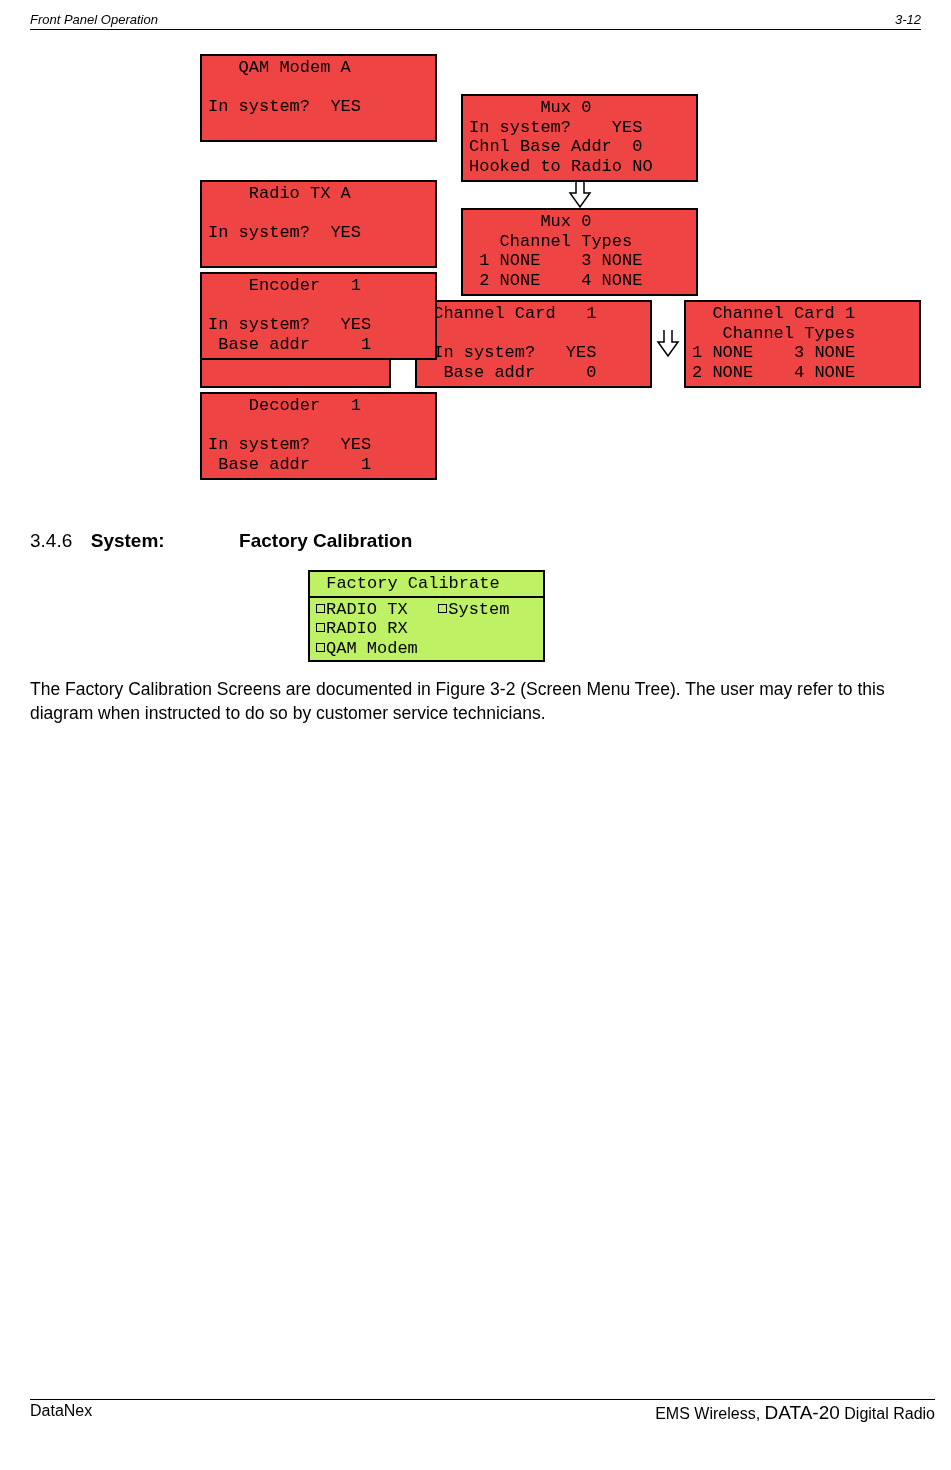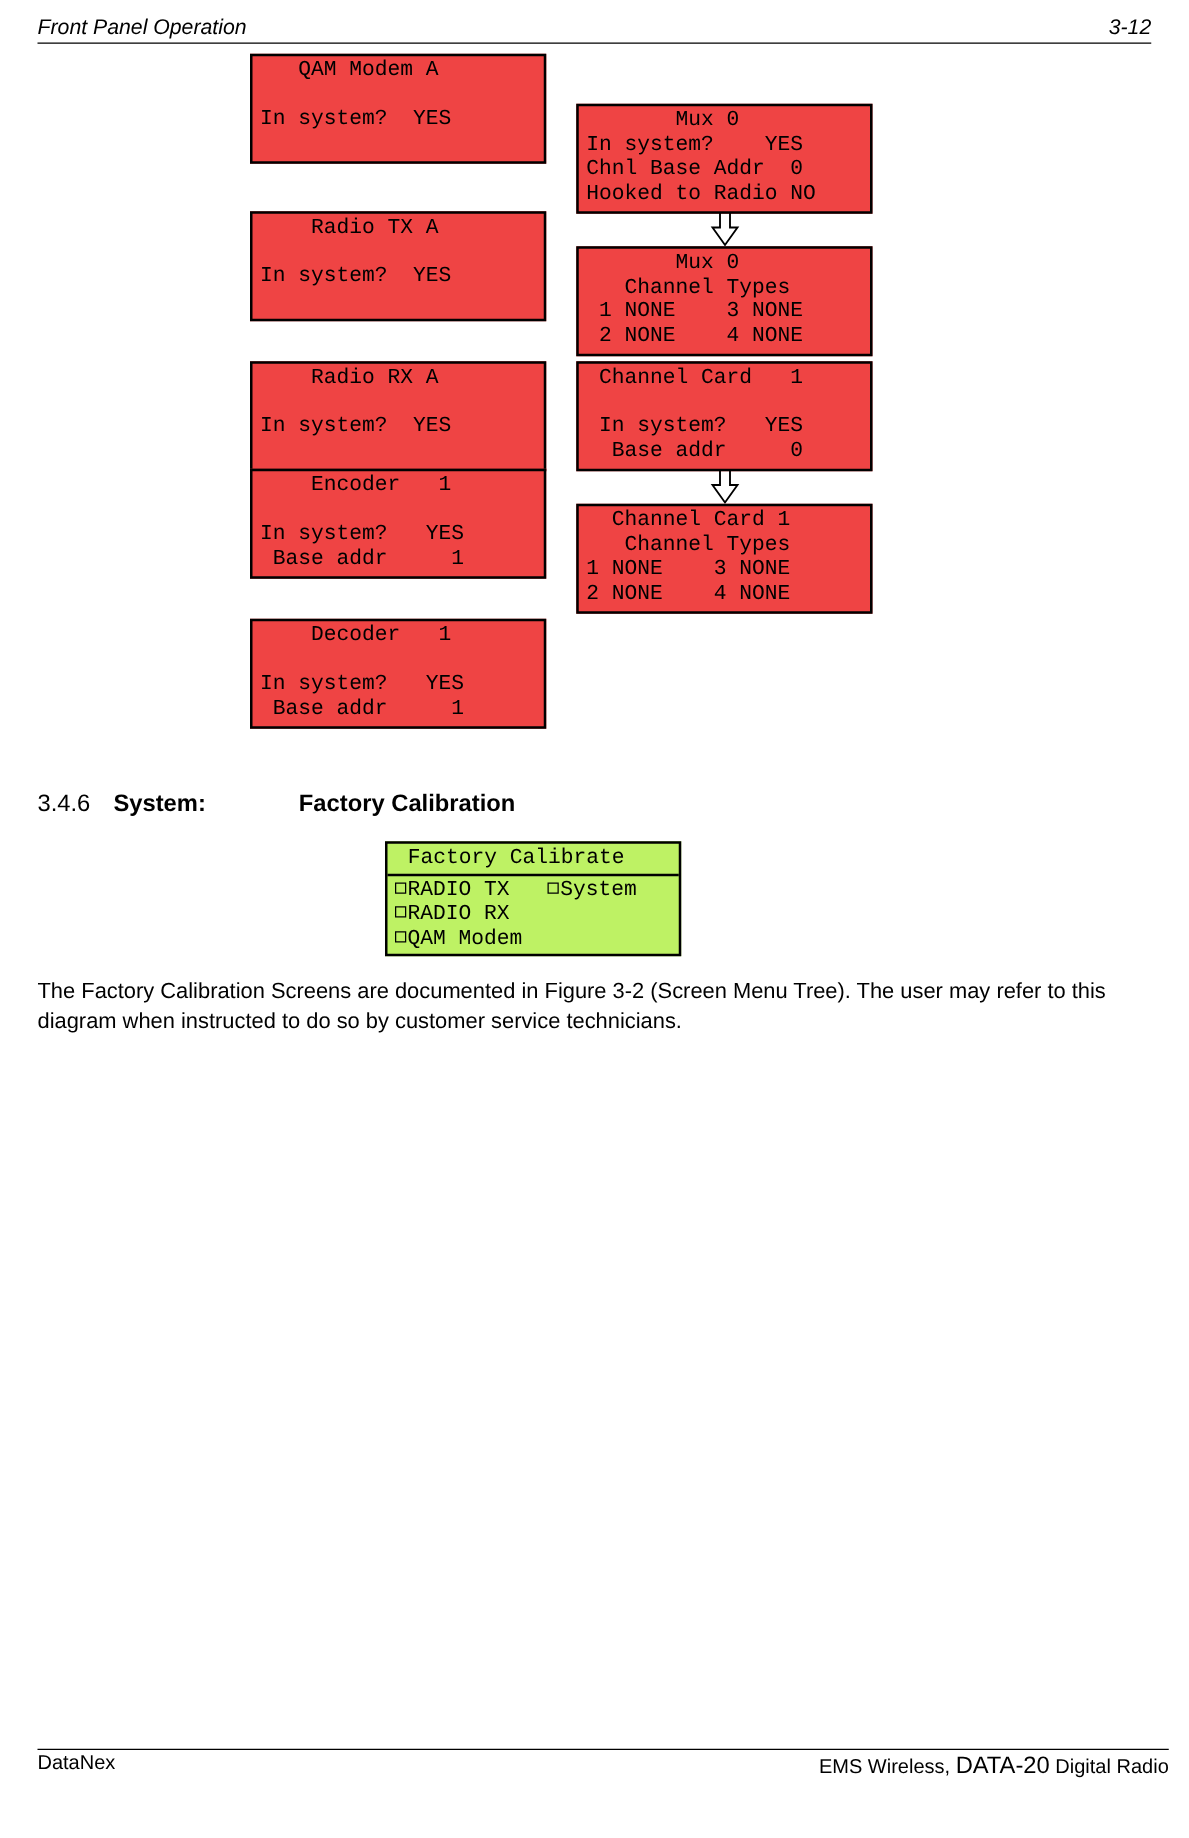--- a/index.html
+++ b/index.html
@@ -13,24 +13,24 @@
   }
   .page {
     padding: 12px 30px 0 30px;
     position: relative;
     min-height: 1430px;
   }
   .header-row {
     display: flex;
     justify-content: space-between;
     font-style: italic;
-    font-size: 17px;
+    font-size: 13px;
     border-bottom: 1.5px solid #000;
     padding-bottom: 2px;
-    margin-bottom: 8px;
+    margin-bottom: 24px;
   }
   .boxes-area {
     margin-left: 170px;
   }
   .box-row {
     display: flex;
     gap: 24px;
     margin-bottom: 0;
   }
   .lcdbox {
@@ -159,21 +159,21 @@
 <span></span></div>
     </div>
 
     <div class="spacer20"></div>
 
     <div class="box-row">
       <div class="lcdbox tall"><span>    Radio RX A</span>
 <span></span>
 <span>In system?  YES</span>
 <span></span></div>
-      <div style="display:flex;flex-direction:column;align-items:center;justify-content:space-between;">
+      <div style="display:flex;flex-direction:row;align-items:center;justify-content:space-between;">
         <div class="lcdbox tall"><span> Channel Card   1</span>
 <span></span>
 <span> In system?   YES</span>
 <span>  Base addr     0</span></div>
         <svg class="arrow" viewBox="0 0 32 28">
           <path d="M12 0 V12 H6 L16 26 L26 12 H20 V0" fill="none" stroke="#000" stroke-width="1.5"></path>
         </svg>
         <div class="lcdbox tall"><span>  Channel Card 1</span>
 <span>   Channel Types</span>
 <span>1 NONE    3 NONE</span>

